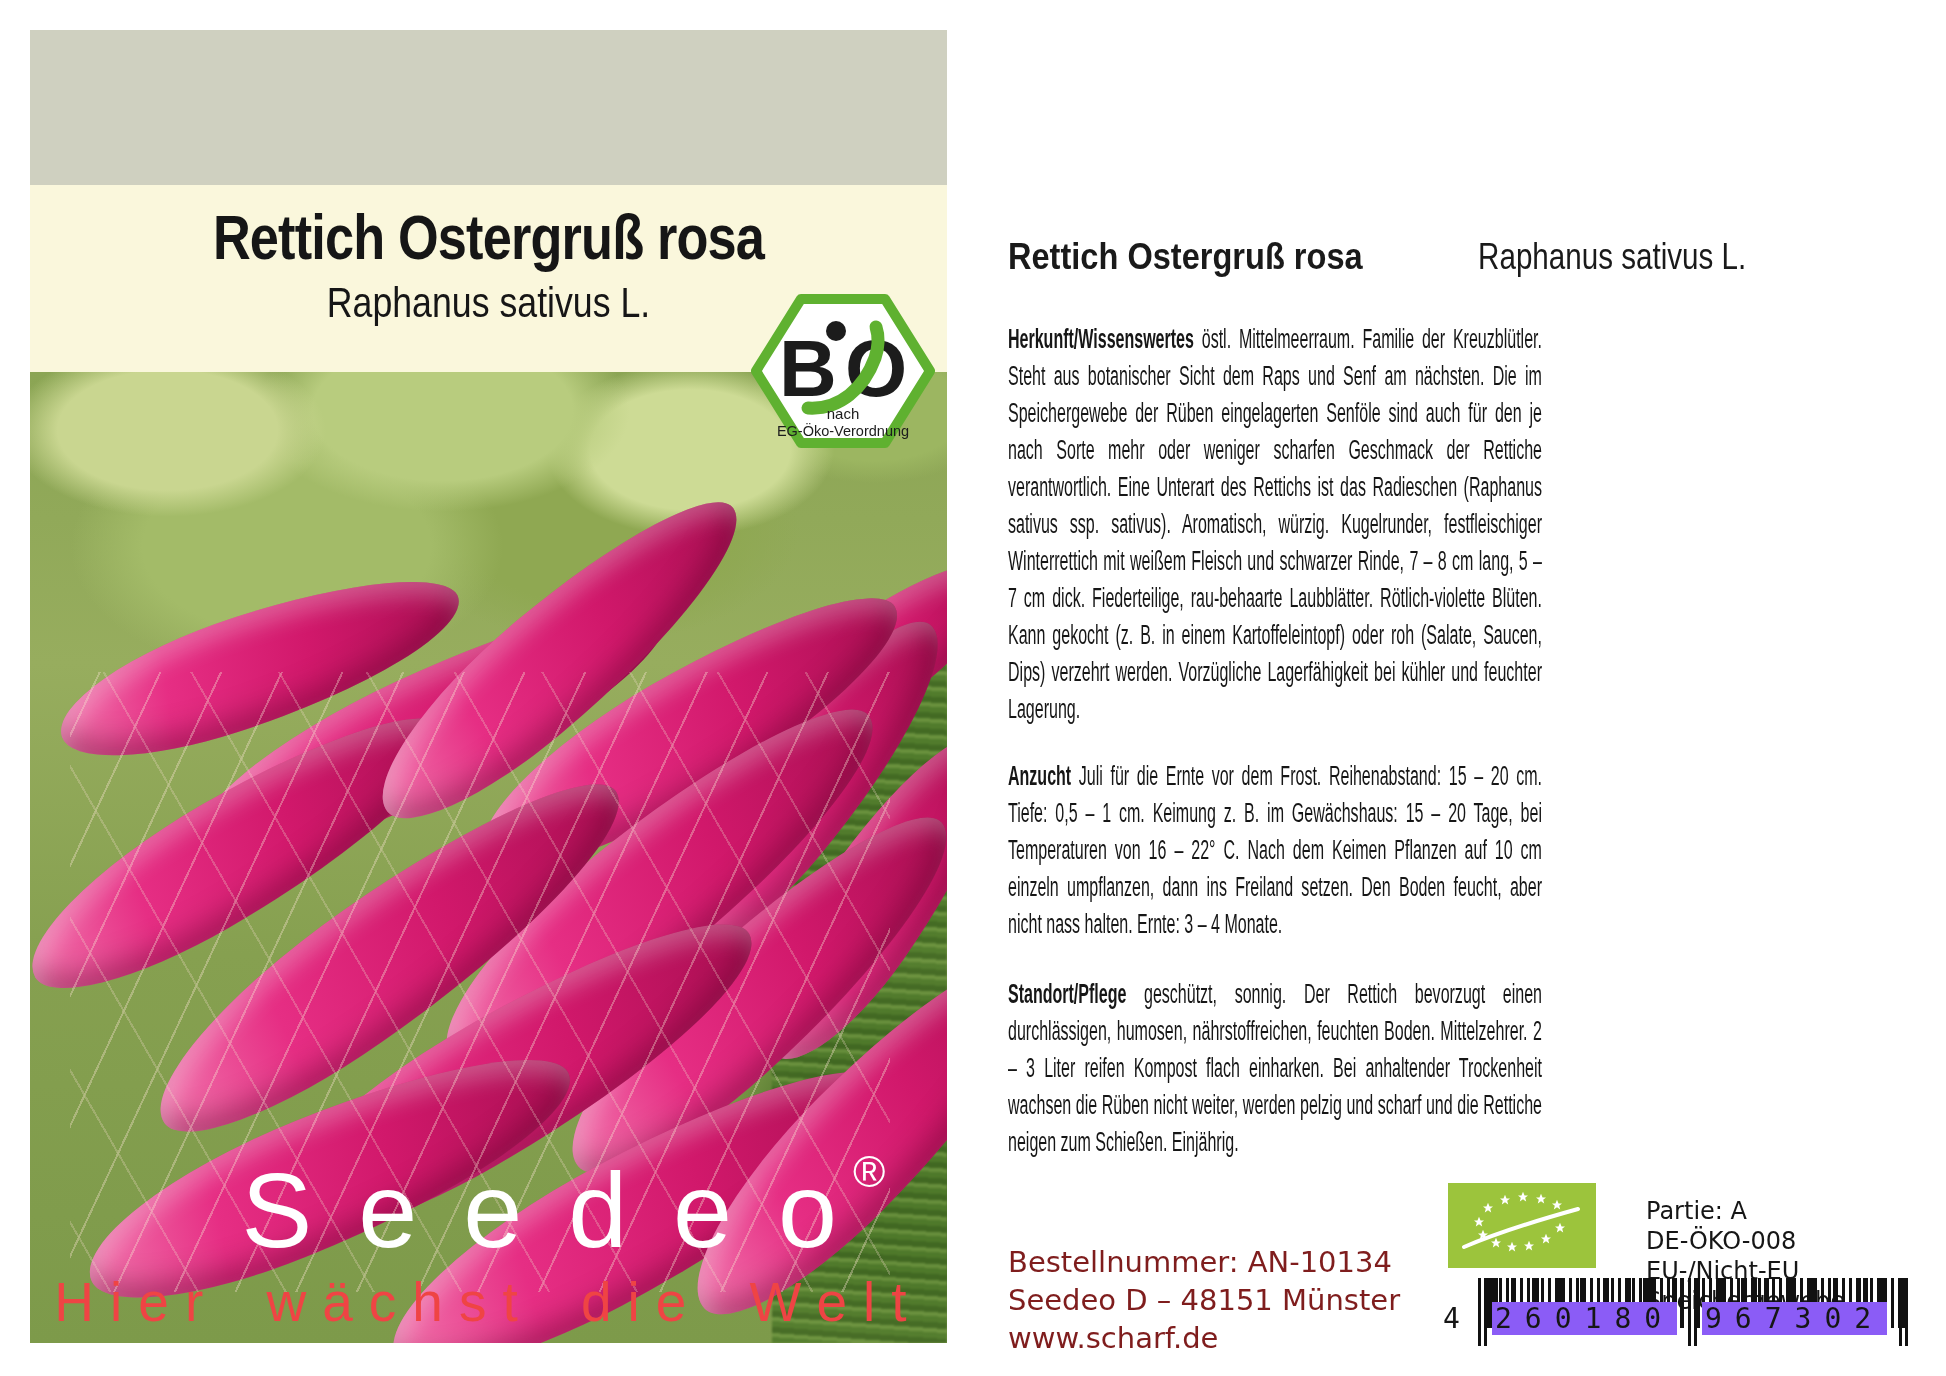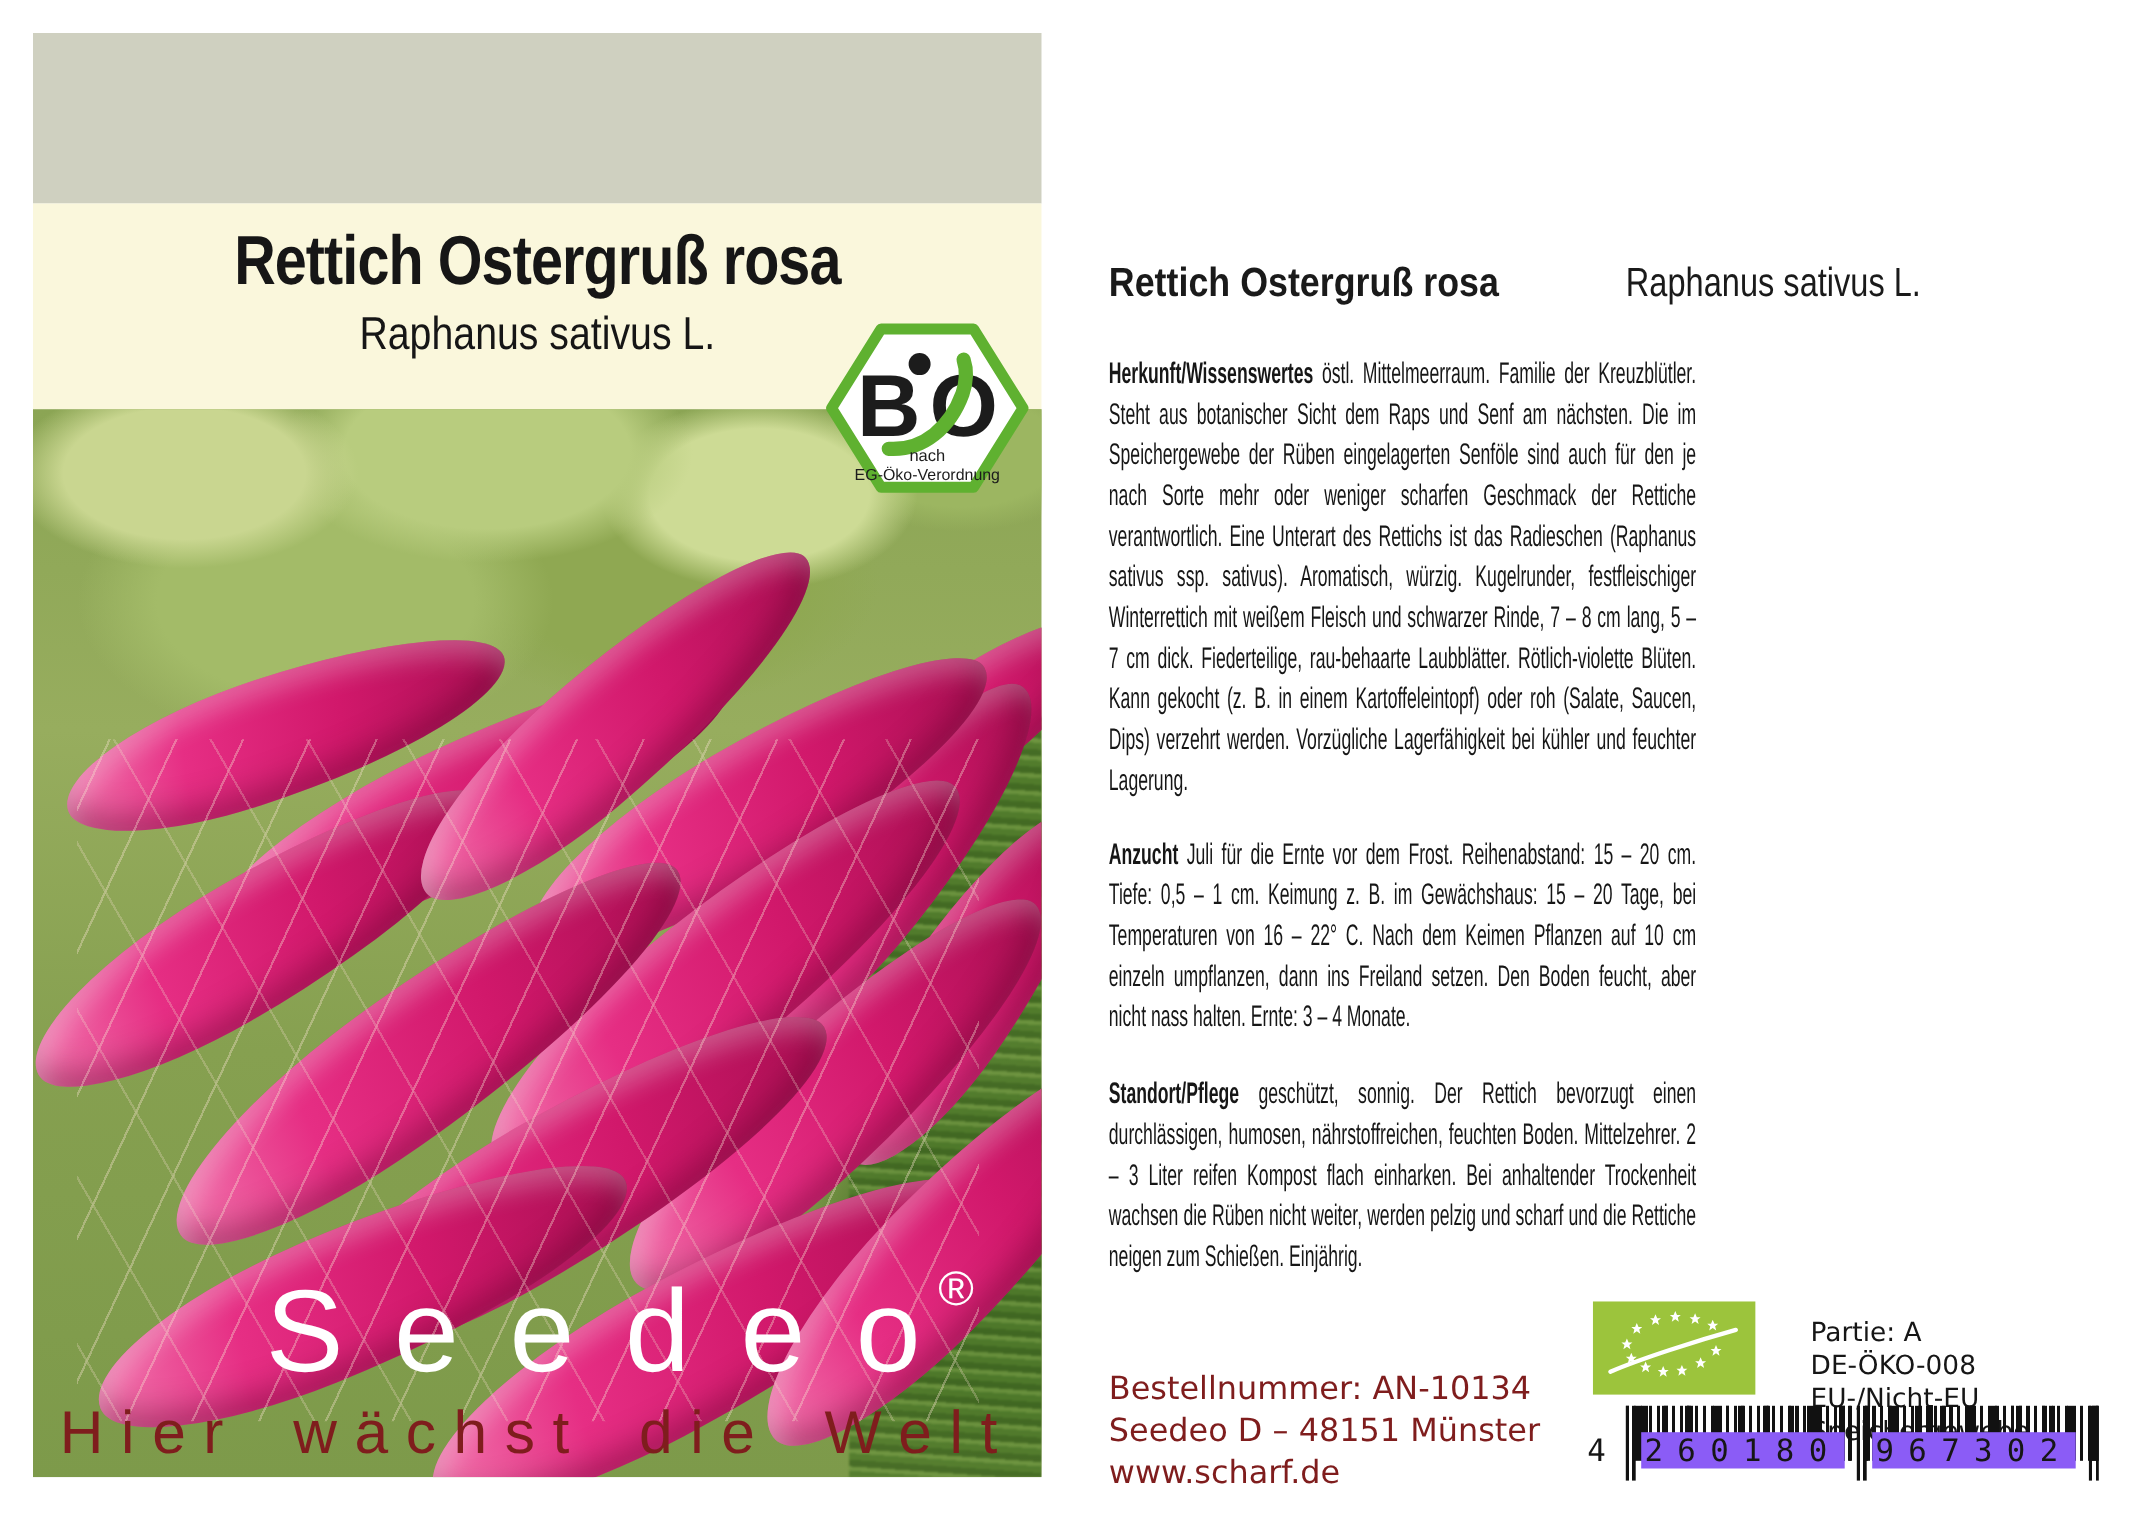--- a/index.html
+++ b/index.html
@@ -51,21 +51,21 @@
   .fibers{position:absolute;left:40px;top:300px;width:820px;height:620px;opacity:.45;pointer-events:none;
     background:
       repeating-linear-gradient(115deg,transparent 0 26px,rgba(246,226,206,.8) 26px 28px,transparent 28px 55px),
       repeating-linear-gradient(60deg,transparent 0 34px,rgba(240,219,200,.6) 34px 36px,transparent 36px 76px);}
 
   .bio{position:absolute;left:718px;top:252px;width:190px;height:180px;z-index:5;}
 
   .brand{position:absolute;left:0;top:1120px;width:1067px;text-align:center;color:#fff;z-index:4;
          font-size:106px;font-weight:400;letter-spacing:46px;white-space:nowrap;line-height:1;}
   .brand sup{font-size:44px;letter-spacing:0;vertical-align:60px;margin-left:-30px;}
-  .slogan{position:absolute;left:0;top:1245px;width:917px;text-align:center;color:#7f1d1d;z-index:4;
+  .slogan{position:absolute;left:0;top:1245px;width:917px;text-align:center;color:#ef4444;z-index:4;
           font-size:55px;font-weight:400;letter-spacing:16px;word-spacing:16px;white-space:nowrap;line-height:1;}
 
   
   .infocol{position:absolute;left:1008px;top:236px;width:534px;}
   .hdr{display:flex;justify-content:space-between;align-items:baseline;height:50px;}
   .hdr .t{font-size:37px;font-weight:700;white-space:nowrap;display:inline-block;
           transform:scaleX(0.88);transform-origin:left bottom;}
   .hdr .l{font-size:37px;font-weight:400;white-space:nowrap;display:inline-block;
           transform:scaleX(0.80);transform-origin:right bottom;}
   .paras{position:absolute;left:0;top:85px;width:900px;transform:scaleX(0.5933);transform-origin:left top;}

